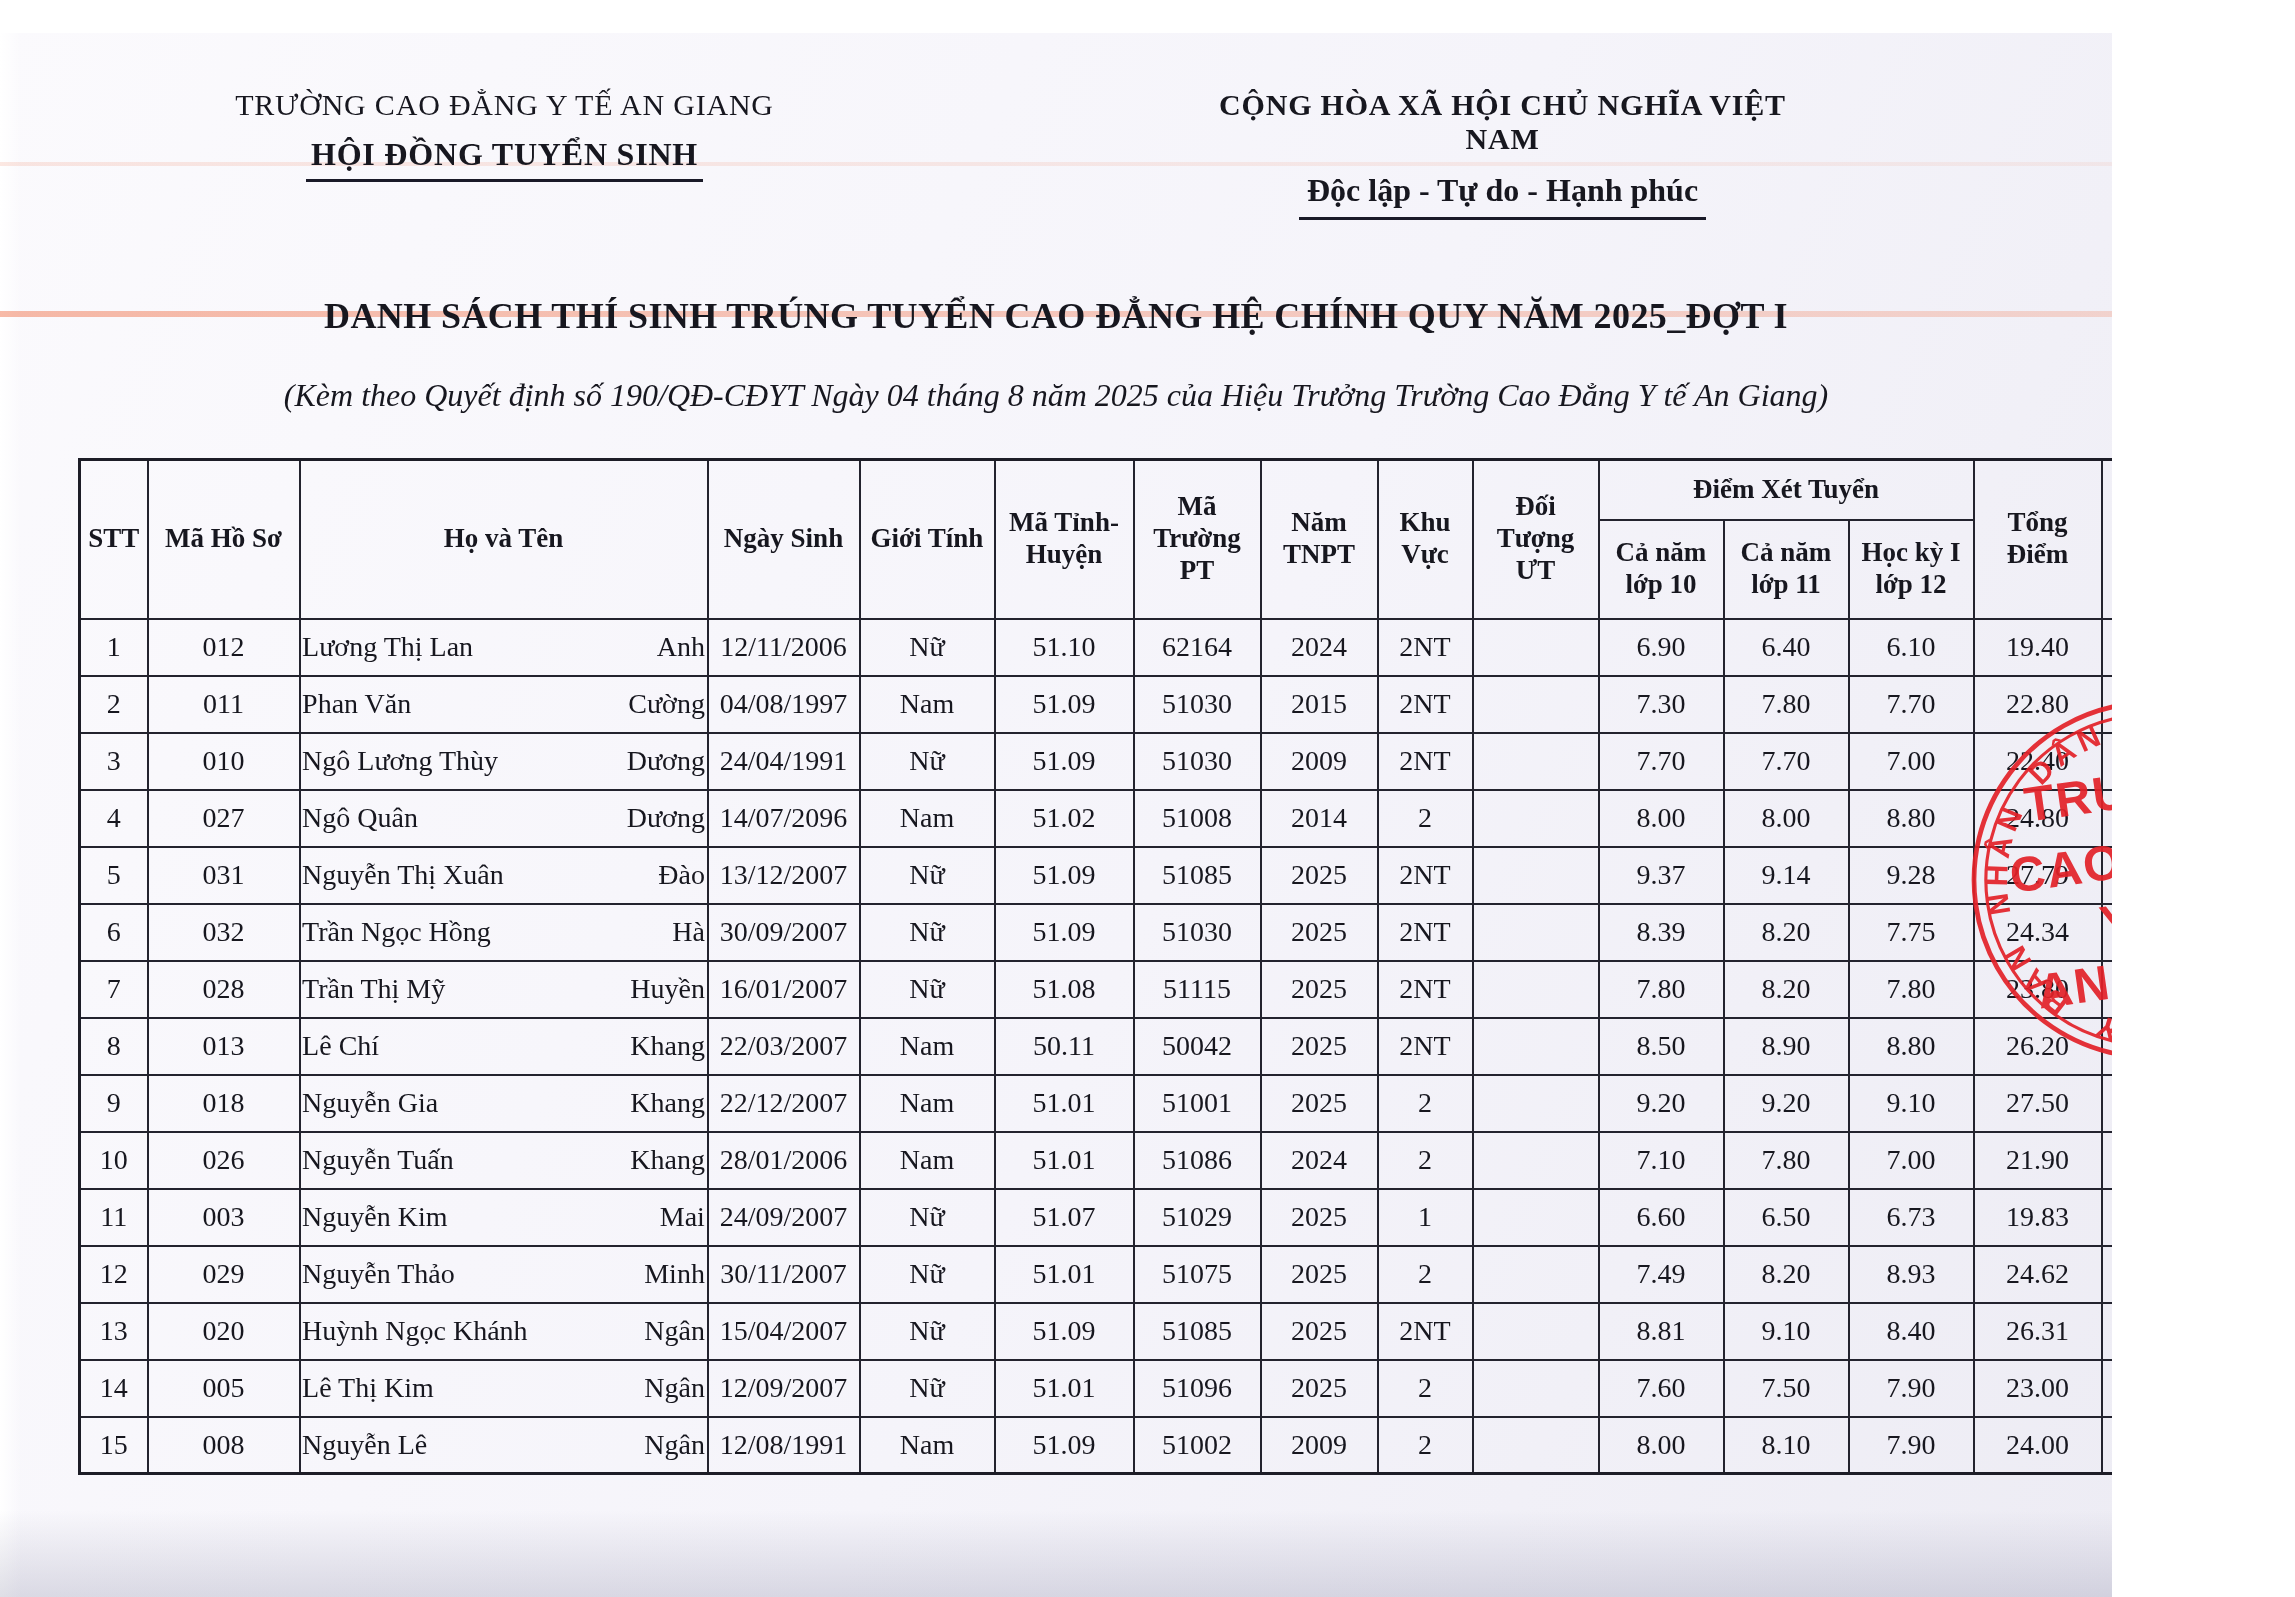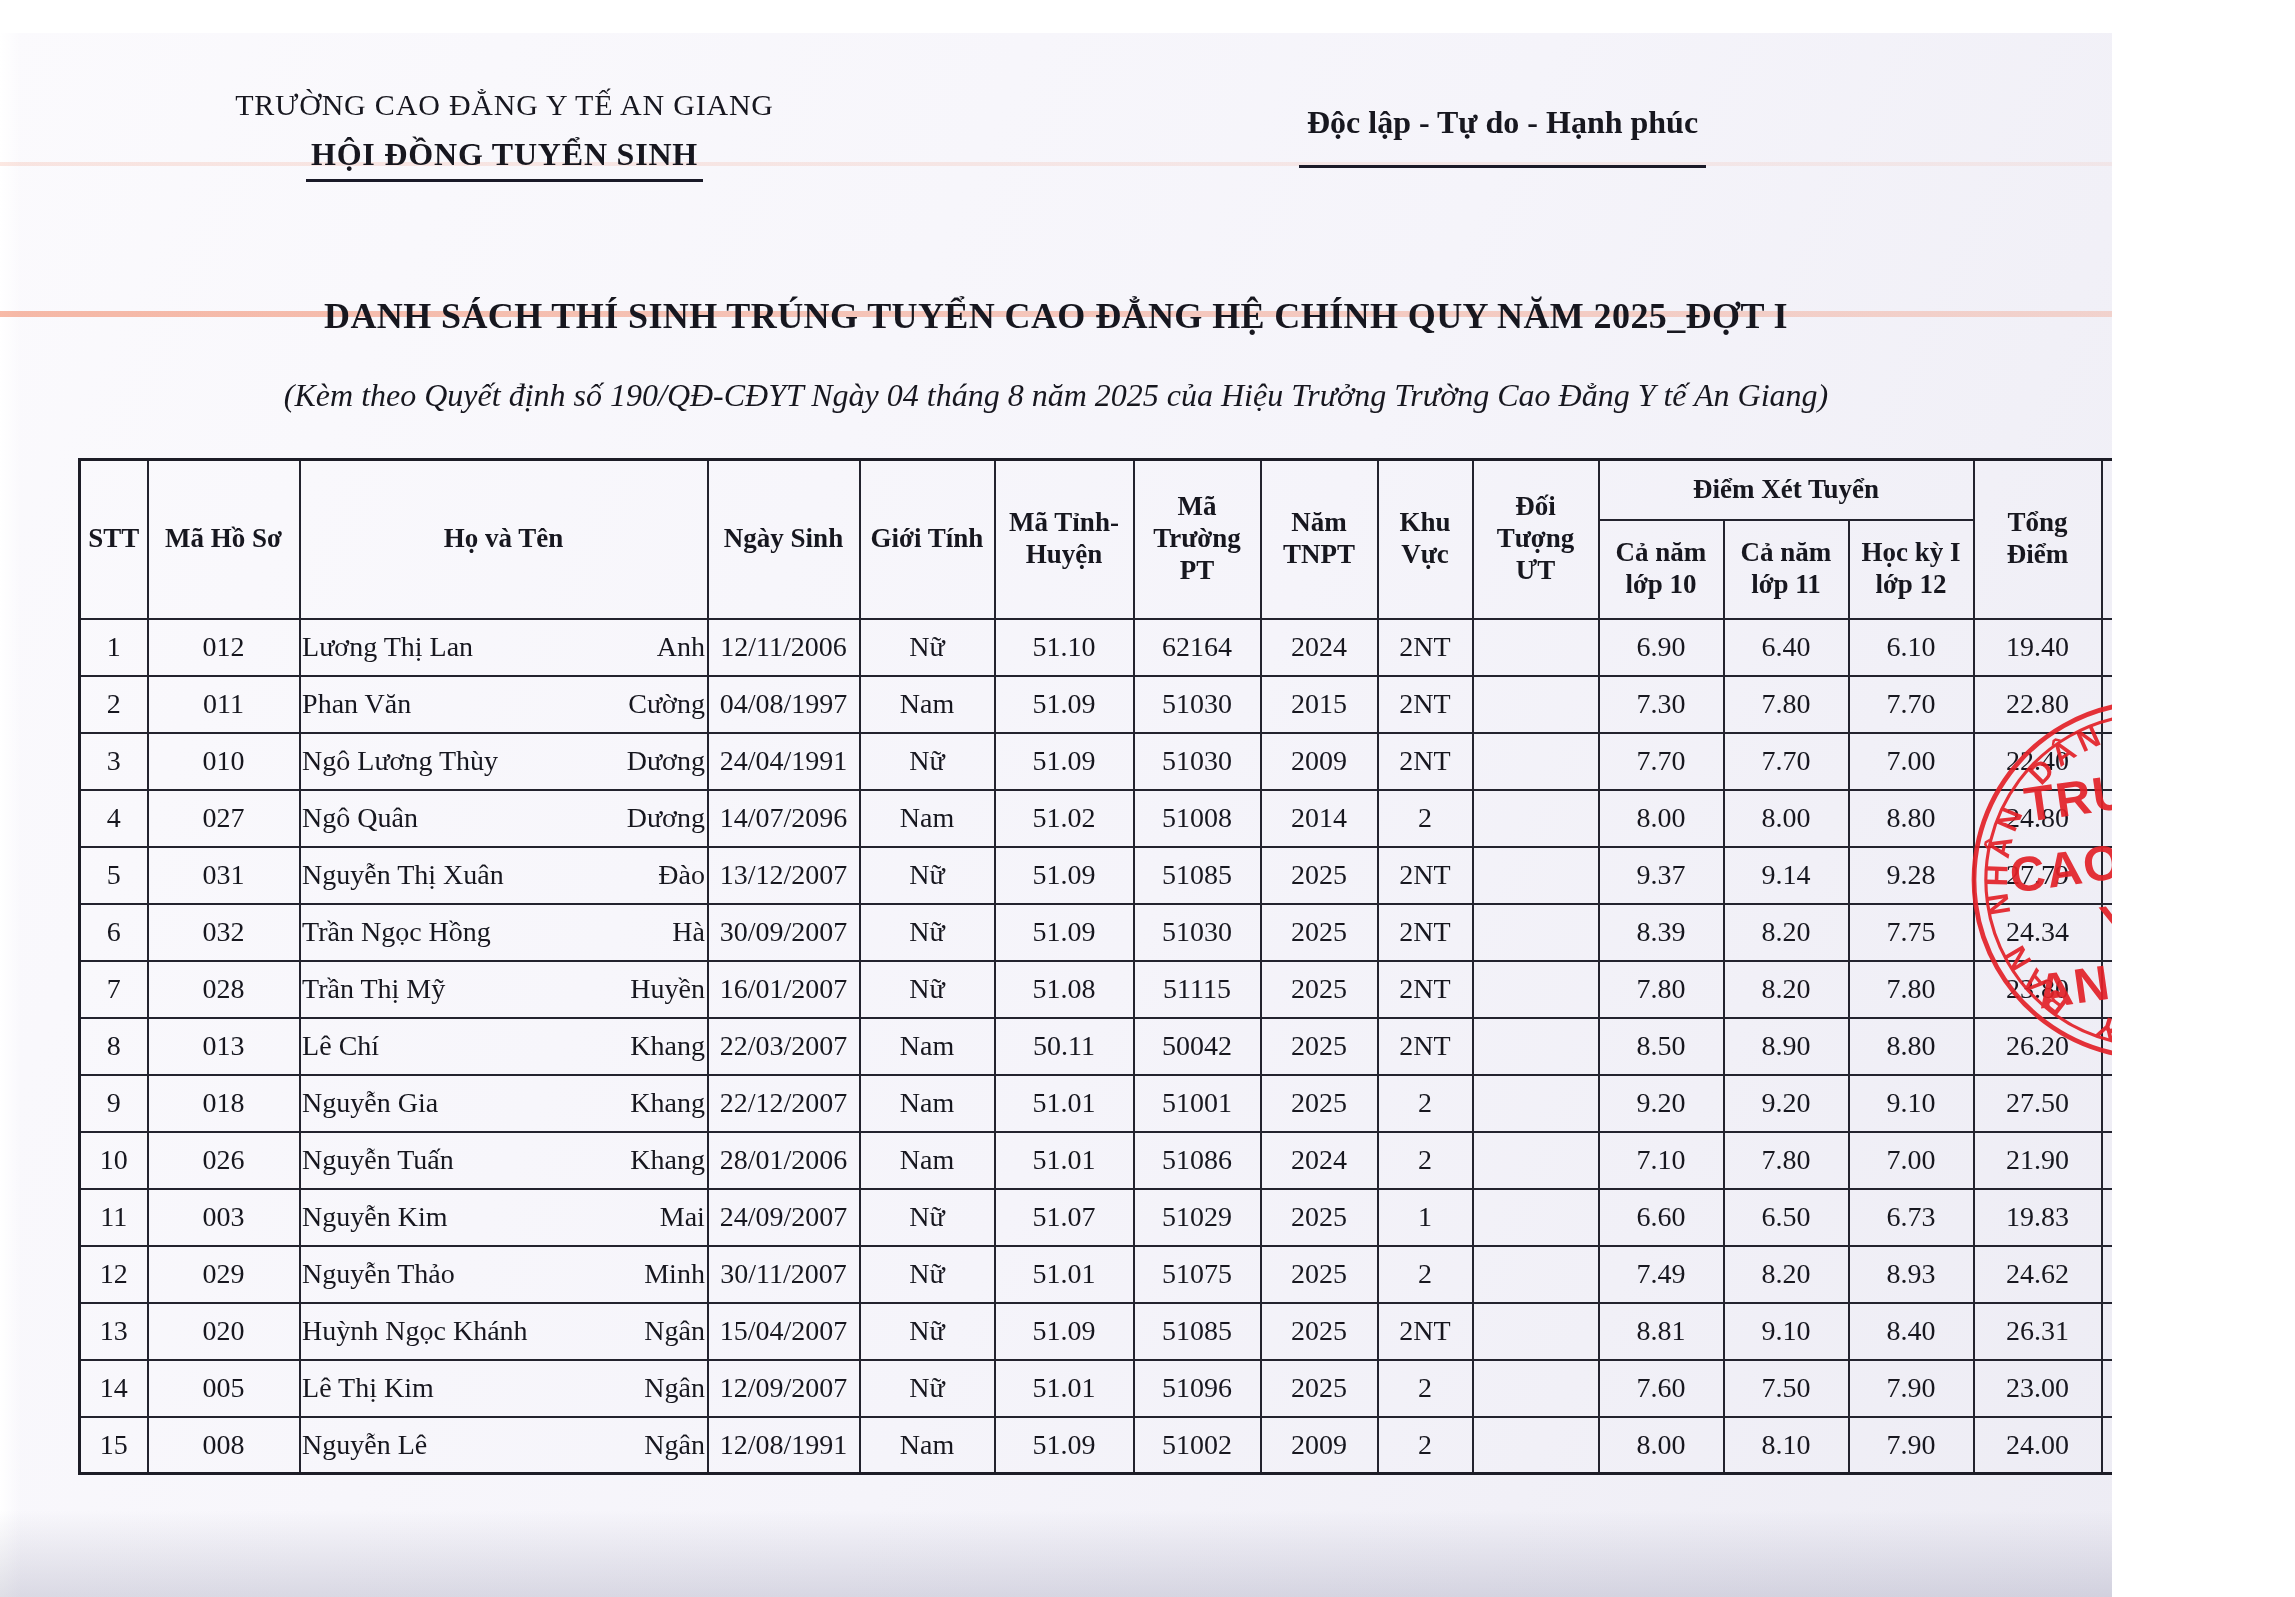--- a/index.html
+++ b/index.html
@@ -24,21 +24,21 @@
   
   .org-block{position:absolute;left:189px;top:88px;width:631px;text-align:center;}
   .org-line1{font-size:30px;letter-spacing:0.8px;}
   .org-line2{margin-top:14px;}
   .org-line2 span{font-size:32px;font-weight:bold;letter-spacing:0.8px;
     border-bottom:3.2px solid #1a1a28;padding:0 4.7px 6.3px 4.7px;display:inline-block;}
   .national-block{position:absolute;left:1187px;top:88px;width:631px;text-align:center;}
   .nat-line1{font-size:30px;font-weight:bold;letter-spacing:0.8px;}
   .nat-line2{margin-top:16px;}
   .nat-line2 span{font-size:32px;font-weight:bold;
-    border-bottom:3.2px solid #1a1a28;padding:0 8px 24px 8px;display:inline-block;}
+    border-bottom:3.2px solid #1a1a28;padding:0 8px 8px 8px;display:inline-block;}
 
   .doc-title{position:absolute;left:0;top:262px;width:100%;text-align:center;
     font-size:36px;font-weight:bold;letter-spacing:0.4px;margin-top:33px;}
   .doc-subtitle{position:absolute;left:0;top:322px;width:100%;text-align:center;
     font-size:33px;font-weight:bold;}
   .doc-note{position:absolute;left:0;top:377px;width:100%;text-align:center;
     font-size:32px;font-style:italic;}
 
   
   table.list{
@@ -76,20 +76,21 @@
   <div class="scanline-2"></div>
 
   <div class="org-block">
     <div class="org-line1">TRƯỜNG CAO ĐẲNG Y TẾ AN GIANG</div>
     <div class="org-line2">
       <span>HỘI ĐỒNG TUYỂN SINH</span>
     </div>
   </div>
 
   <div class="national-block">
+    <div class="nat-line1">CỘNG HÒA XÃ HỘI CHỦ NGHĨA VIỆT NAM</div>
     <div class="nat-line2">
       <span>Độc lập - Tự do - Hạnh phúc</span>
     </div>
   </div>
 
   <div class="doc-title">DANH SÁCH THÍ SINH TRÚNG TUYỂN CAO ĐẲNG HỆ CHÍNH QUY NĂM 2025_ĐỢT I</div>
   <div class="doc-note">(Kèm theo Quyết định số 190/QĐ-CĐYT Ngày 04 tháng 8 năm 2025 của Hiệu Trưởng Trường Cao Đẳng Y tế An Giang)</div>
 
   <table class="list">
     <colgroup>

